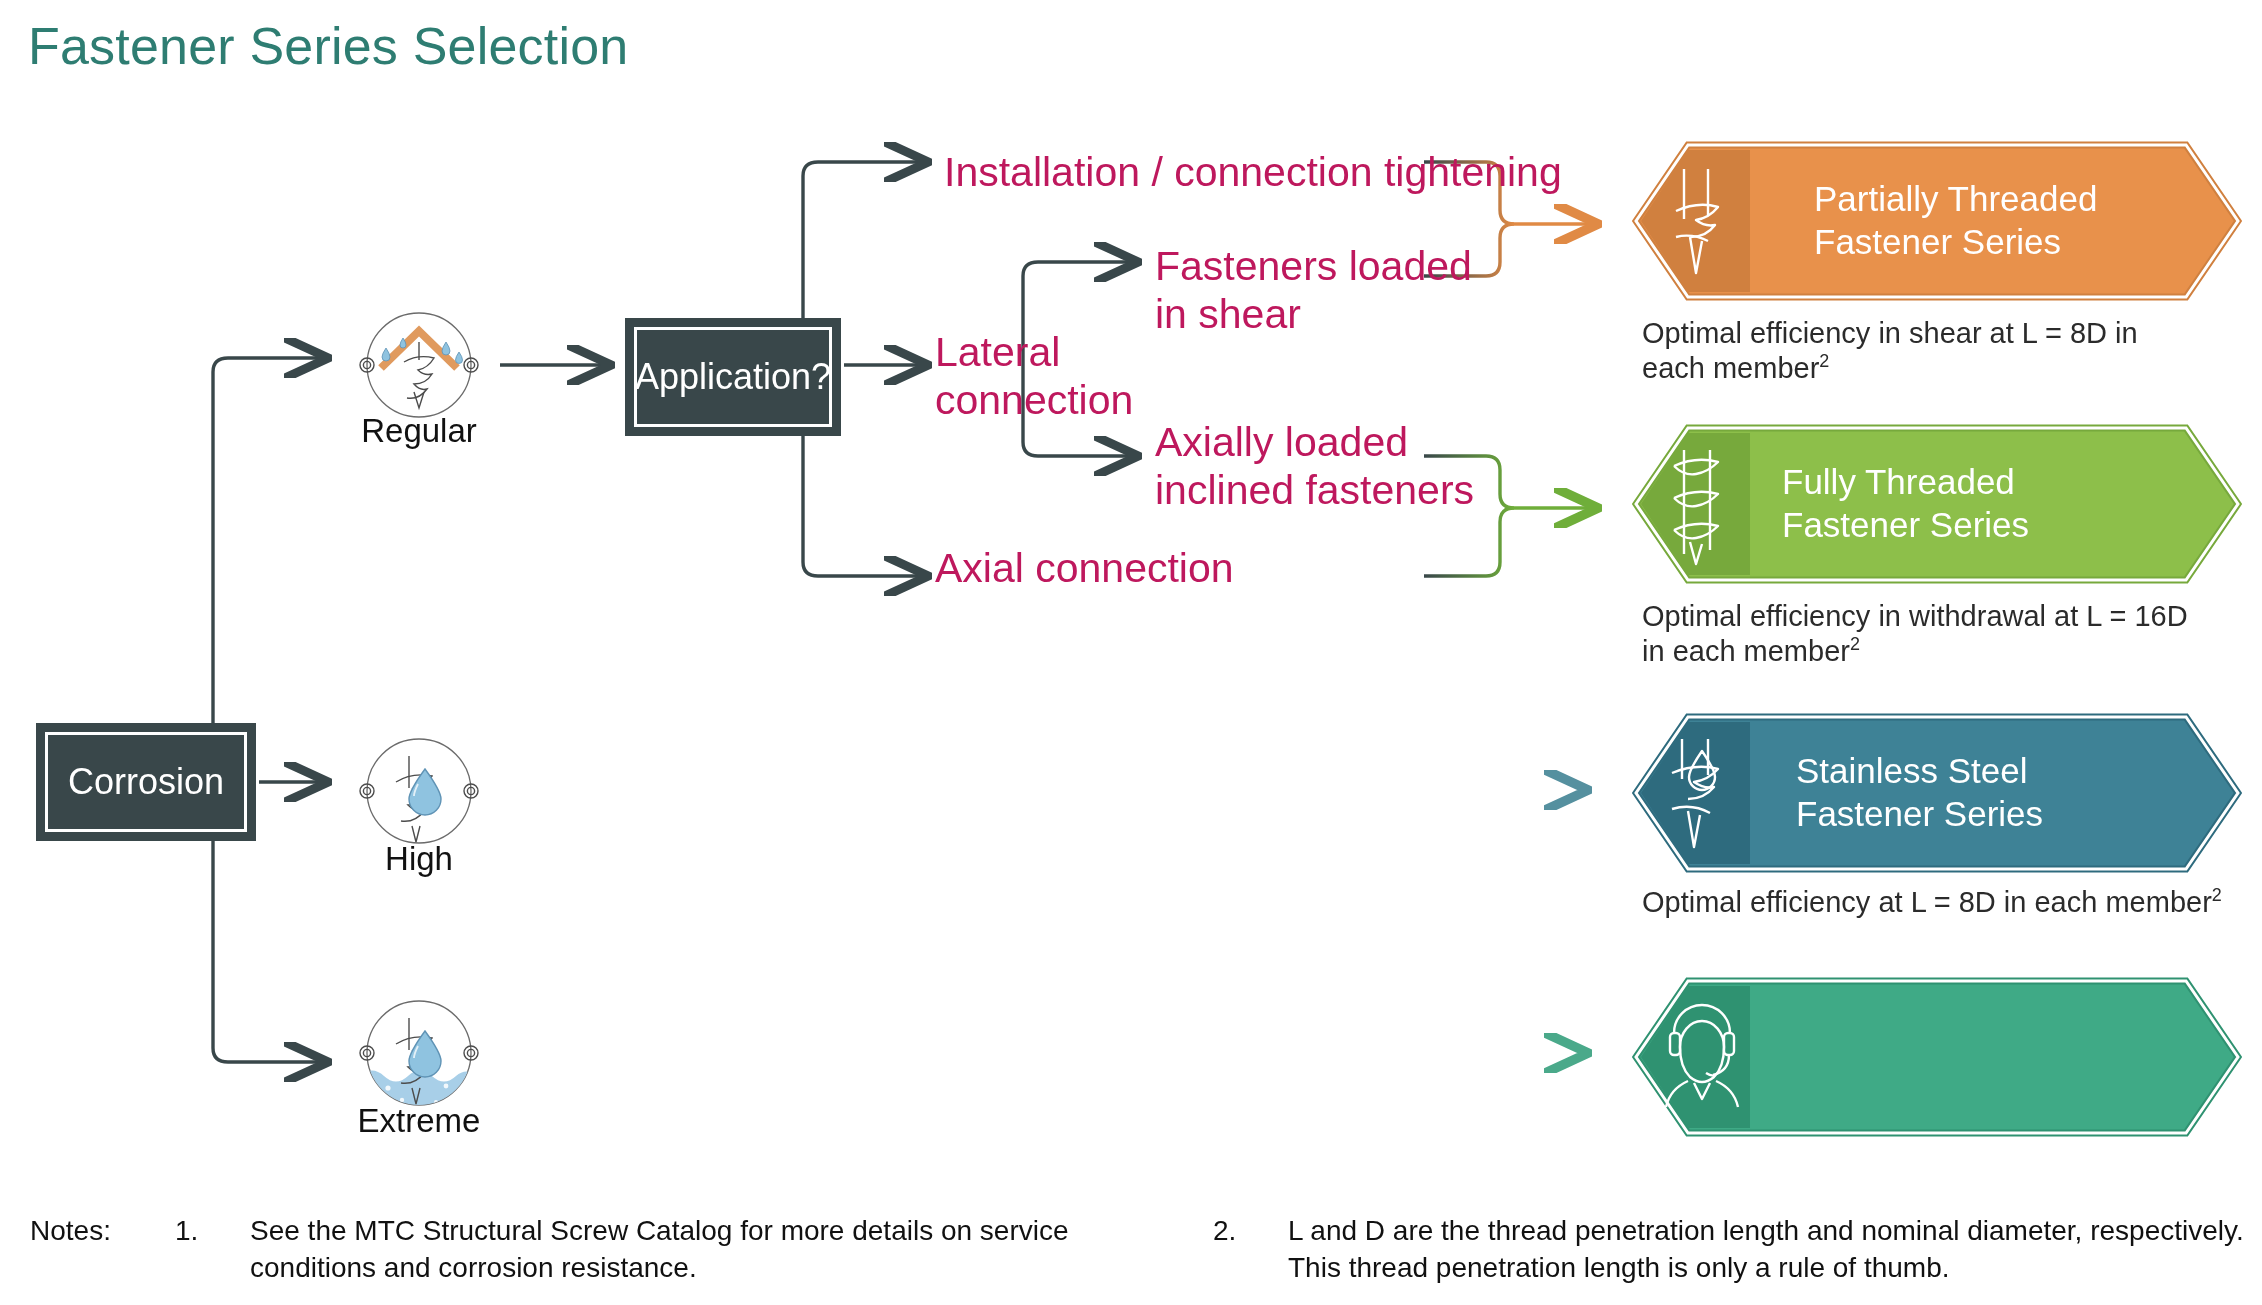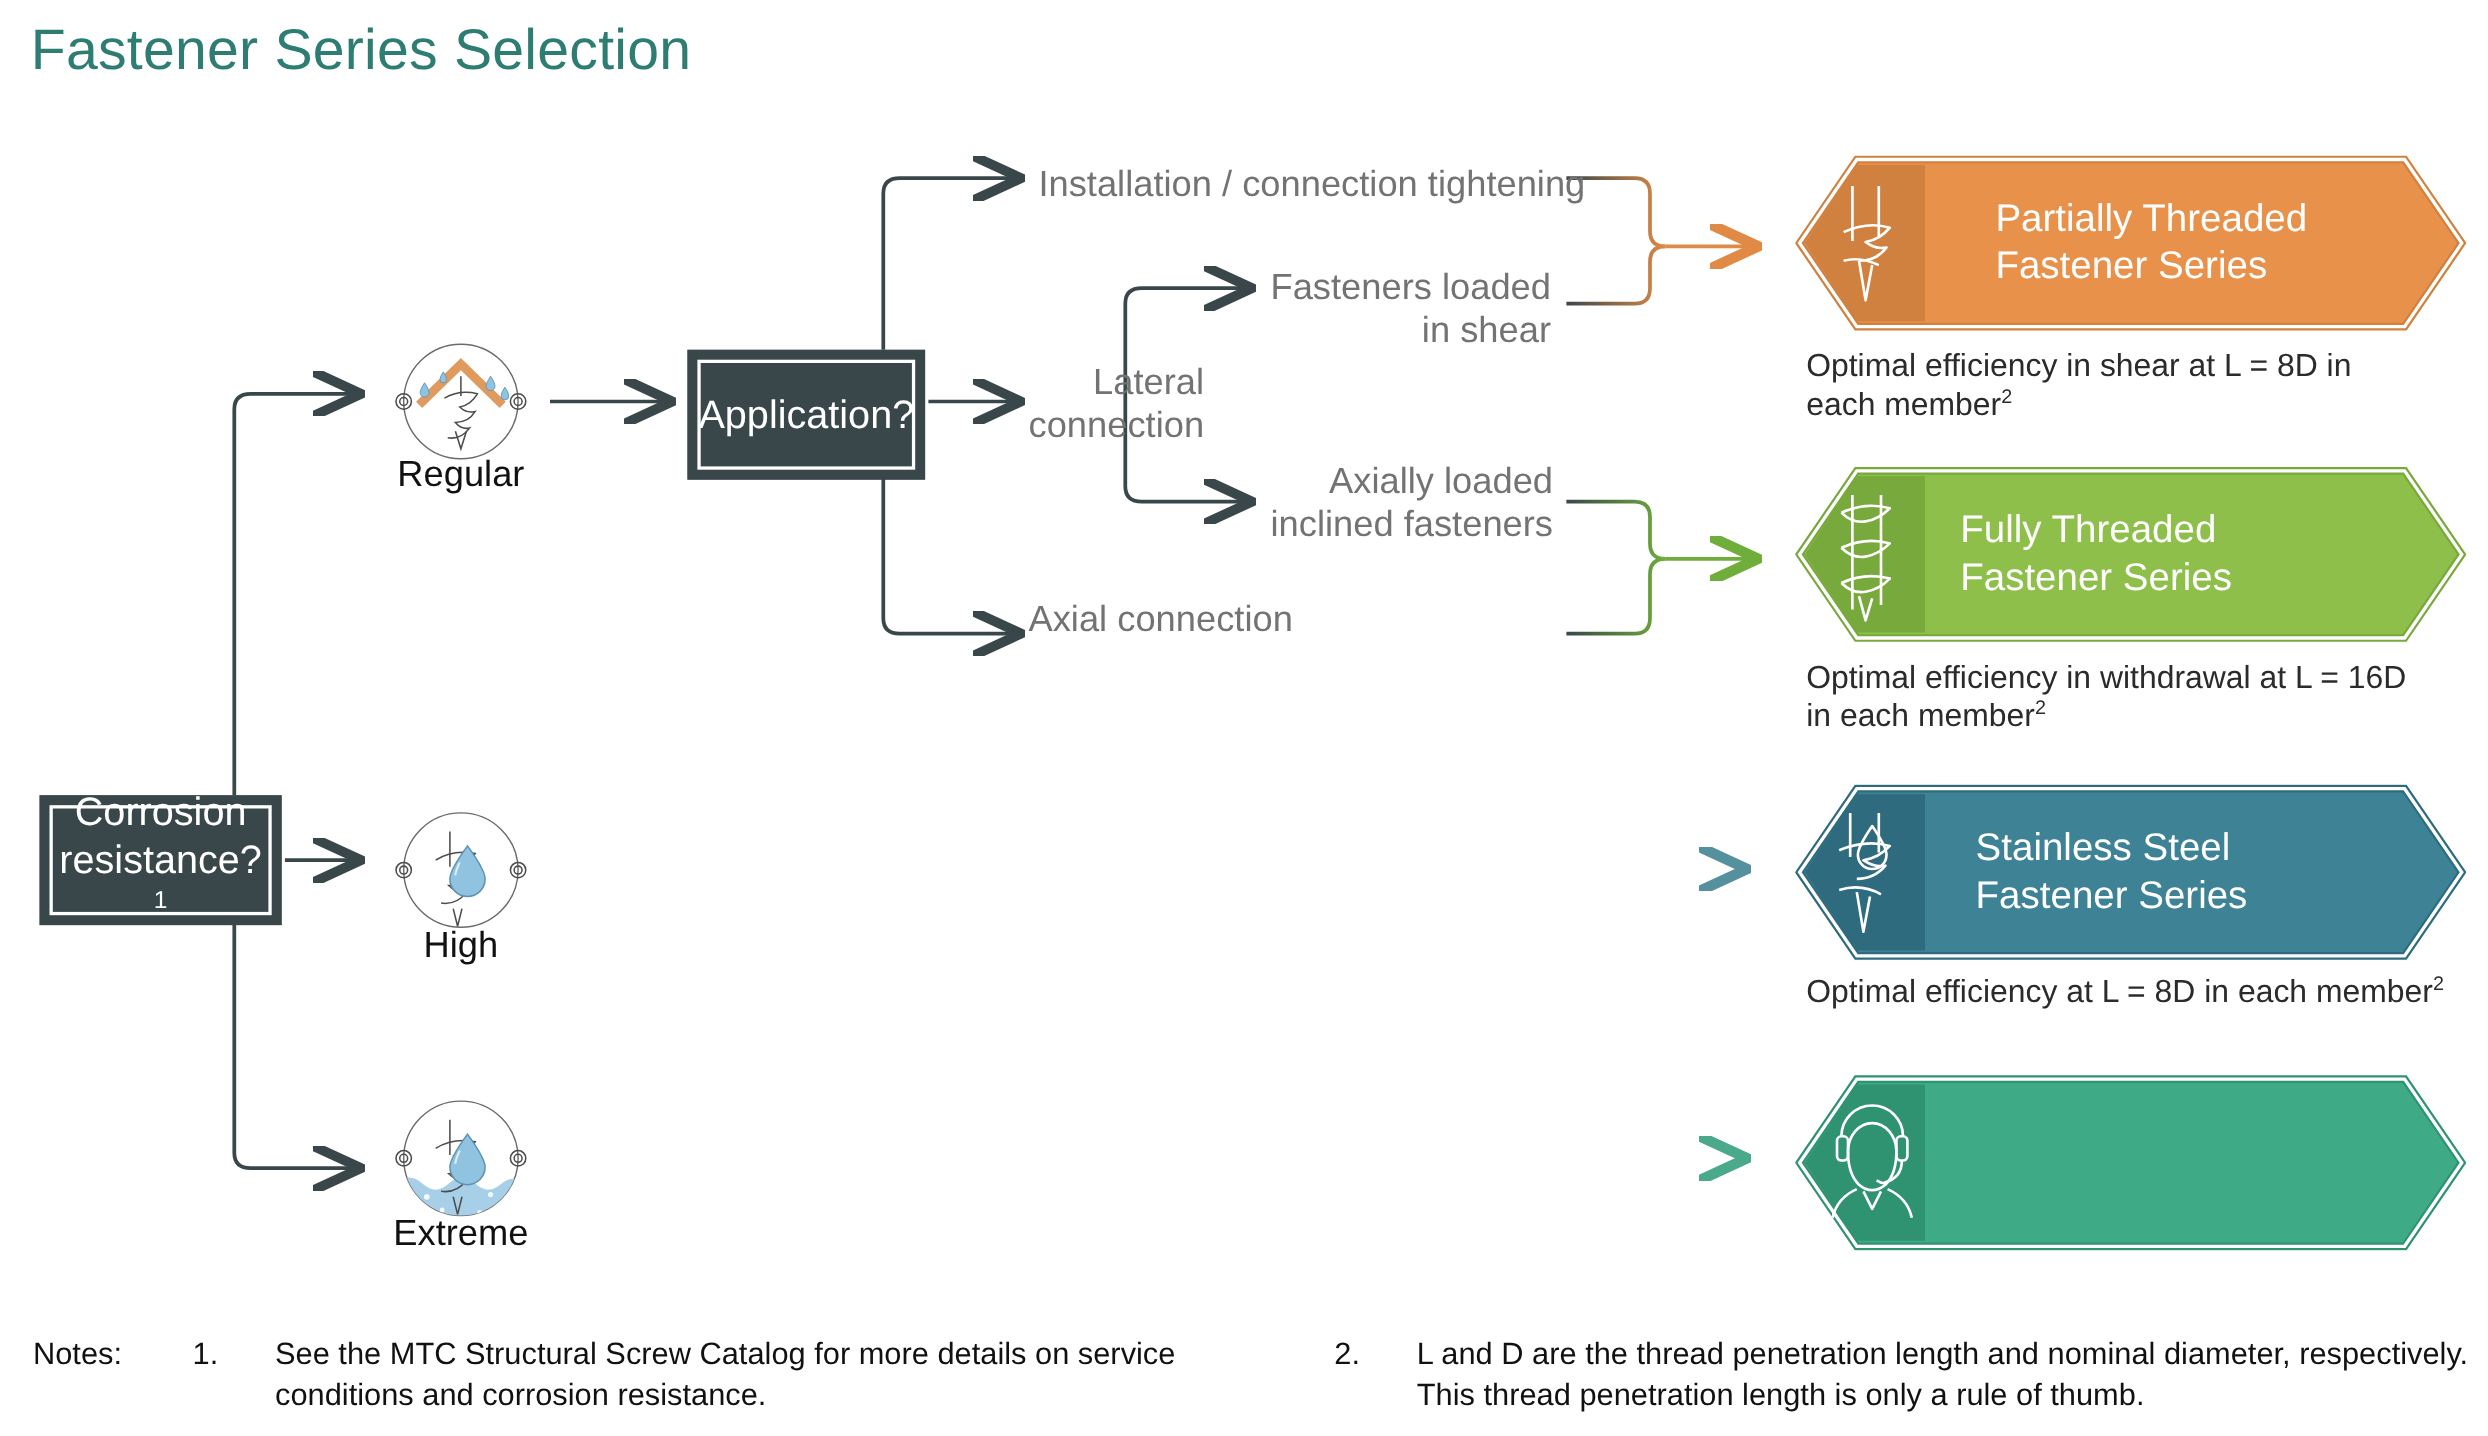--- a/index.html
+++ b/index.html
@@ -50,22 +50,22 @@
   }
   #cond-regular{left:350px;top:296px;}
   #cond-high{left:350px;top:722px;}
   #cond-extreme{left:350px;top:984px;}
   #lbl-regular{left:289px;top:412px;}
   #lbl-high{left:289px;top:840px;}
   #lbl-extreme{left:289px;top:1102px;}
 
   
   .plabel{
-    position:absolute;font-size:33px;color:#737373;
-    line-height:1.18;white-space:pre-line;text-align:right;
+    position:absolute;font-size:41px;color:#be185d;
+    line-height:1.18;white-space:pre-line;
   }
   #pl-install{left:944px;top:148px;}
   #pl-shear{left:1155px;top:242px;}
   #pl-lateral{left:935px;top:328px;}
   #pl-axialinc{left:1155px;top:418px;}
   #pl-axial{left:935px;top:544px;}
 
   
   .result{position:absolute;}
   .hex{position:relative;}
@@ -169,21 +169,20 @@
 
     <path d="M500,1053 L1585,1053" fill="none" stroke="url(#g-mint)" stroke-width="3.4" marker-end="url(#ah-mint)"></path>
   </svg>
 
   <div class="title">Fastener Series Selection</div>
 
   <div class="decision" id="box-corrosion">
     <div class="inner">
       <div>
         <span>Corrosion</span>
-        <span><span>resistance?</span><sup>1</sup></span>
       </div>
     </div>
   </div>
 
   <div class="decision" id="box-application">
     <div class="inner">
       <span>Application?</span>
     </div>
   </div>
 

